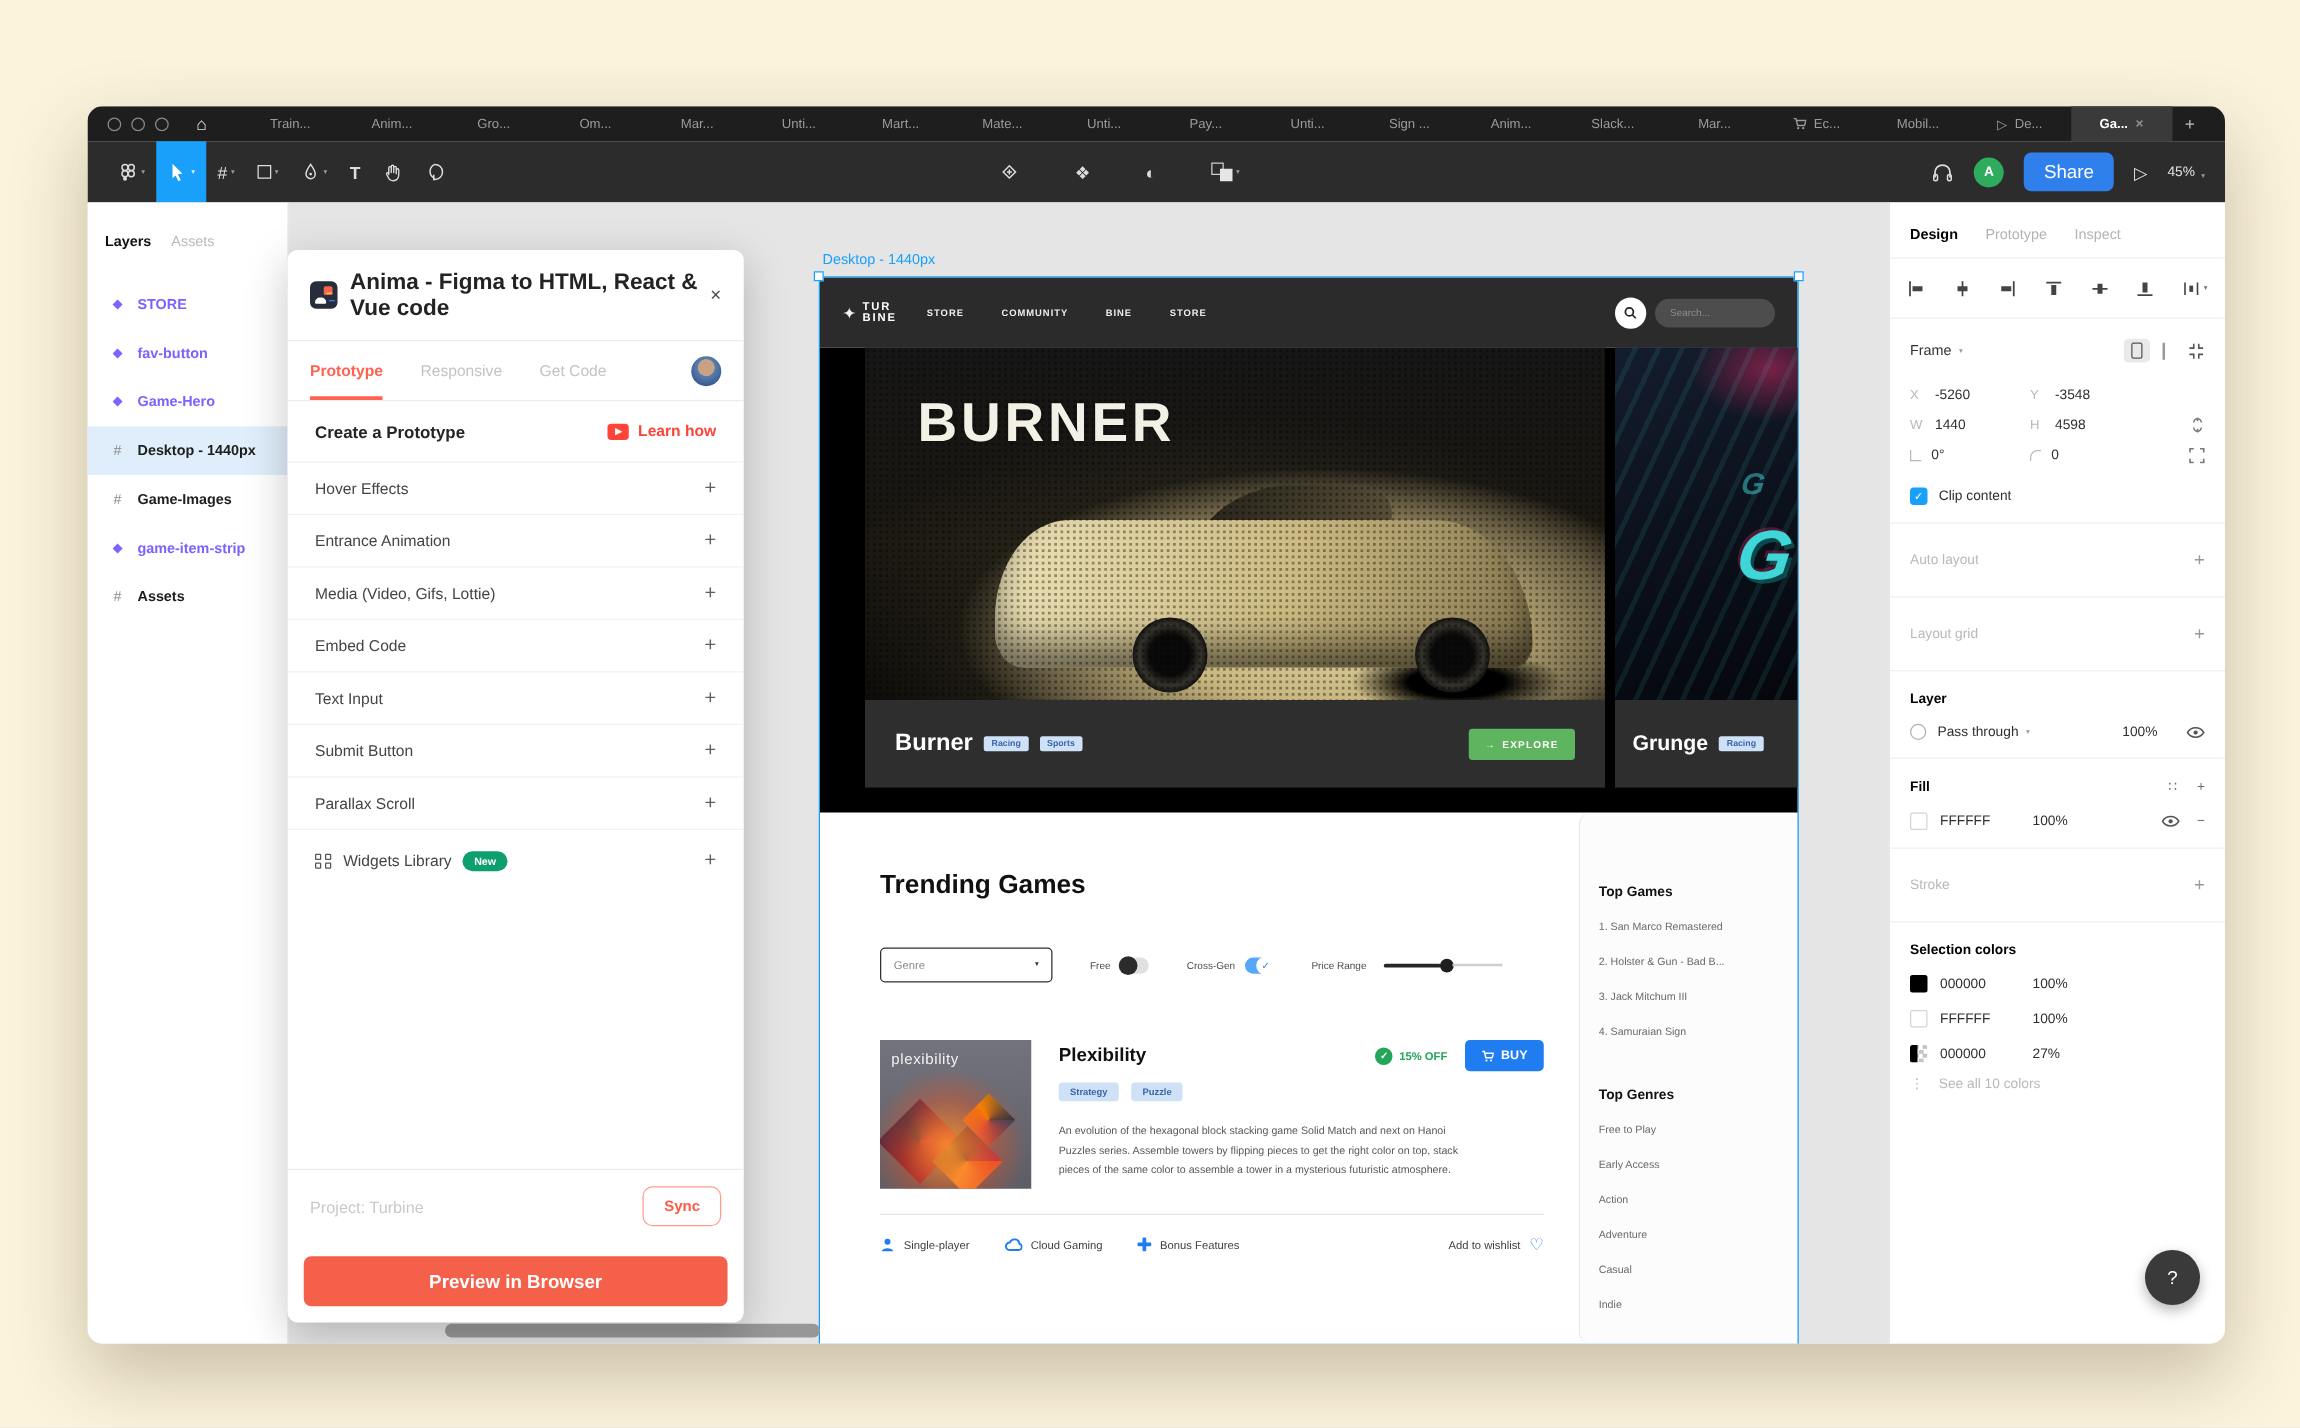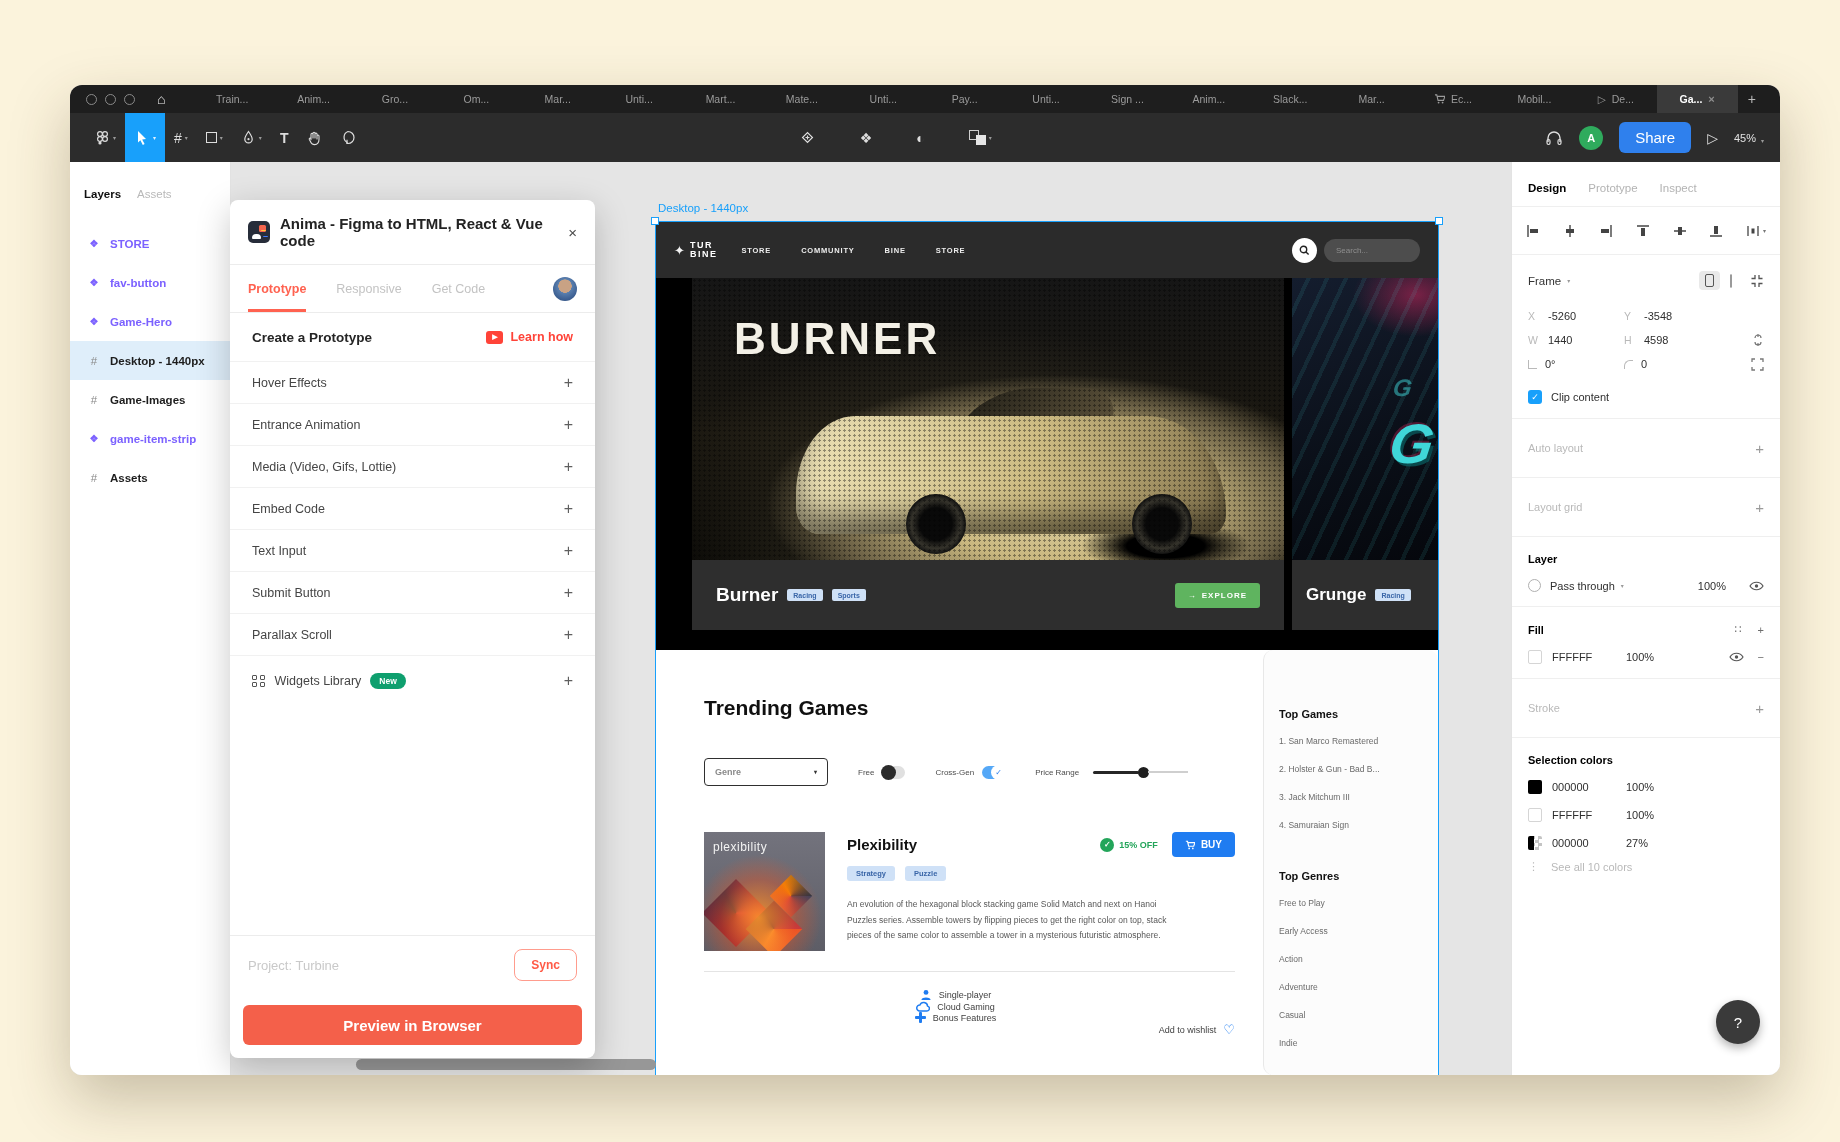--- a/index.html
+++ b/index.html
@@ -98,21 +98,21 @@
   .gg{position:absolute;right:4px;top:138px;font-style:italic;font-weight:bold;font-size:56px;line-height:1;color:#3fd6d8;transform:skewX(-8deg);
       text-shadow:3px 3px 0 rgba(10,120,120,.55), -2px -2px 0 rgba(205,40,95,.35);}
   .gg2{position:absolute;right:26px;top:96px;font-style:italic;font-weight:bold;font-size:24px;color:rgba(63,214,216,.5);transform:skewX(-8deg);}
   .sbar2{height:70px;background:#2e2e2e;display:flex;align-items:center;padding:0 14px;box-sizing:border-box;}
   .sbar2 .sbar-name{font-size:17px;}
   
   .scontent{display:flex;height:425px;background:#fff;}
   .cmain{width:607px;box-sizing:border-box;padding:46px 28px 0 48px;flex:none;}
   .trending{font-size:21px;font-weight:bold;color:#101010;margin:0 0 38px;}
   .filters{display:flex;align-items:center;margin-bottom:46px;}
-  .genre{width:124px;height:28px;border:1px solid #2f2f2f;border-radius:4px;display:flex;align-items:center;padding:0 10px;box-sizing:border-box;font-size:9px;color:#8a8a8a;font-weight:bold;}
+  .genre{width:138px;height:28px;border:1px solid #2f2f2f;border-radius:4px;display:flex;align-items:center;padding:0 10px;box-sizing:border-box;font-size:9px;color:#8a8a8a;}
   .genre .crt{margin-left:auto;color:#333;}
   .flabel{font-size:8px;color:#4c4c4c;margin:0 8px 0 30px;}
   .tgl{width:23px;height:13px;border-radius:7px;position:relative;}
   .tgl-off{background:#e0e0e0;}
   .tgl-off .knob{position:absolute;left:-1px;top:-1px;width:15px;height:15px;border-radius:50%;background:#2b2b2b;}
   .tgl-on{background:#55a8f7;}
   .tgl-on .knob{position:absolute;right:-1px;top:-1px;width:15px;height:15px;border-radius:50%;background:#fff;display:flex;align-items:center;justify-content:center;color:#2f80ed;font-size:8px;}
   .slider{display:flex;align-items:center;margin-left:6px;}
   .sl-dark{width:46px;height:3px;background:#262626;border-radius:2px;}
   .sl-knob{width:11px;height:11px;border-radius:50%;background:#1e1e1e;margin:0 -1px;}
@@ -129,40 +129,40 @@
   .gbody{flex:1;padding-left:22px;min-width:0;}
   .gtop{display:flex;align-items:center;}
   .gtitle{font-size:15px;font-weight:bold;color:#111;}
   .discount{margin-left:auto;display:flex;align-items:center;gap:5px;color:#23a55a;font-size:9px;font-weight:bold;}
   .dcheck{width:14px;height:14px;border-radius:50%;background:#23a55a;color:#fff;font-size:8px;display:flex;align-items:center;justify-content:center;}
   .buy{margin-left:14px;background:#1f7cf1;color:#fff;border-radius:4px;font-size:10px;font-weight:bold;padding:7px 13px;display:flex;align-items:center;gap:6px;}
   .gtags{display:flex;gap:10px;margin:9px 0 16px;}
   .gtag{background:#cfe1f7;color:#3a66a8;font-size:7.5px;font-weight:bold;padding:3px 9px;border-radius:3px;}
   .gdesc{font-size:8.5px;color:#585858;line-height:1.85;width:332px;}
   .gdivider{border-top:1px solid #e4e4e4;margin-top:20px;}
-  .gfoot{display:flex;align-items:center;padding:17px 0;font-size:9px;color:#3f3f3f;flex-direction:column;}
+  .gfoot{display:flex;align-items:center;padding:17px 0;font-size:9px;color:#3f3f3f;}
   .gfeat{display:flex;align-items:center;gap:7px;margin-right:28px;}
   .wish{margin-left:auto;display:flex;align-items:center;gap:7px;}
   .heart{color:#1f7cf1;font-size:13px;line-height:1;}
   .plus-ico{position:relative;width:11px;height:11px;}
   .plus-ico::before{content:"";position:absolute;left:4px;top:0;width:3px;height:11px;background:#1f7cf1;border-radius:1px;}
   .plus-ico::after{content:"";position:absolute;left:0;top:4px;width:11px;height:3px;background:#1f7cf1;border-radius:1px;}
   
   .cside{flex:1;border-left:1px solid #e8e8e8;background:#fcfcfc;box-sizing:border-box;padding:58px 8px 0 15px;min-width:0;border-radius:10px;}
   .side-title{font-size:11px;font-weight:bold;color:#111;margin:0 0 16px;}
   .side-item{font-size:8.5px;color:#6a6a6a;margin-bottom:18px;white-space:nowrap;overflow:hidden;}
   .side-gap{height:22px;}
   
   .plugin{position:absolute;left:160px;top:38px;width:365px;height:858px;background:#fff;border-radius:8px;z-index:5;
           box-shadow:0 10px 34px rgba(0,0,0,.22);display:flex;flex-direction:column;}
   .phead{display:flex;align-items:center;padding:15px 18px;border-bottom:1px solid #ececec;}
   .alogo{width:22px;height:22px;border-radius:5px;background:#272d3a;position:relative;flex:none;}
   .alogo::before{content:"";position:absolute;right:4px;top:4px;width:7px;height:7px;border-radius:1.5px;background:#f4654e;}
   .alogo::after{content:"";position:absolute;left:4px;bottom:4px;width:9px;height:5px;border-radius:4px 4px 1px 1px;background:#fff;box-shadow:7px -6px 0 -2px #ffc93c, 9px 0 0 -2px #3f7cff;}
-  .ptitle{font-size:15px;font-weight:bold;color:#232323;margin-left:10px;}
+  .ptitle{font-size:18px;font-weight:bold;color:#232323;margin-left:10px;}
   .pclose{margin-left:auto;color:#4a4a4a;font-size:15px;}
   .ptabs{display:flex;align-items:center;gap:30px;padding:0 18px;border-bottom:1px solid #ececec;height:47px;}
   .ptab{font-size:12.5px;color:#c3c3c3;height:47px;display:flex;align-items:center;box-sizing:border-box;}
   .ptab.active{color:#ff6250;font-weight:bold;border-bottom:3px solid #ff6250;padding-top:3px;}
   .pavatar{margin-left:auto;width:24px;height:24px;border-radius:50%;background:radial-gradient(circle at 50% 38%, #c9a284 34%, #5a7fae 36%, #3c5f92 70%, #2e4a74);}
   .prow{display:flex;align-items:center;padding:0 22px;min-height:41px;border-bottom:1px solid #f1f1f1;font-size:12.5px;color:#454545;}
   .prow .pplus{margin-left:auto;color:#5f5f5f;font-size:16px;font-weight:normal;}
   .pcreate{min-height:48px;font-weight:bold;font-size:13.5px;color:#252525;}
   .learn{margin-left:auto;display:flex;align-items:center;gap:7px;color:#ff4338;font-weight:bold;font-size:12.5px;}
   .playbox{width:17px;height:13px;border-radius:3px;background:#ff4338;color:#fff;font-size:7px;display:flex;align-items:center;justify-content:center;}

